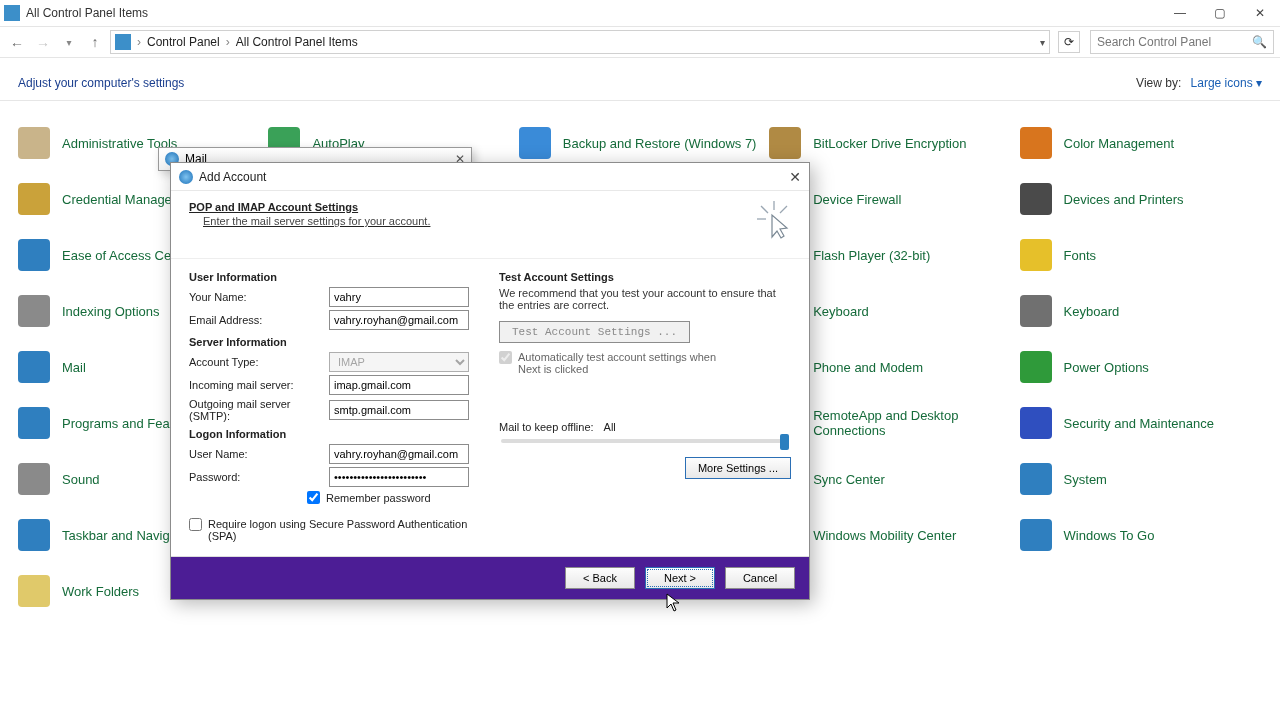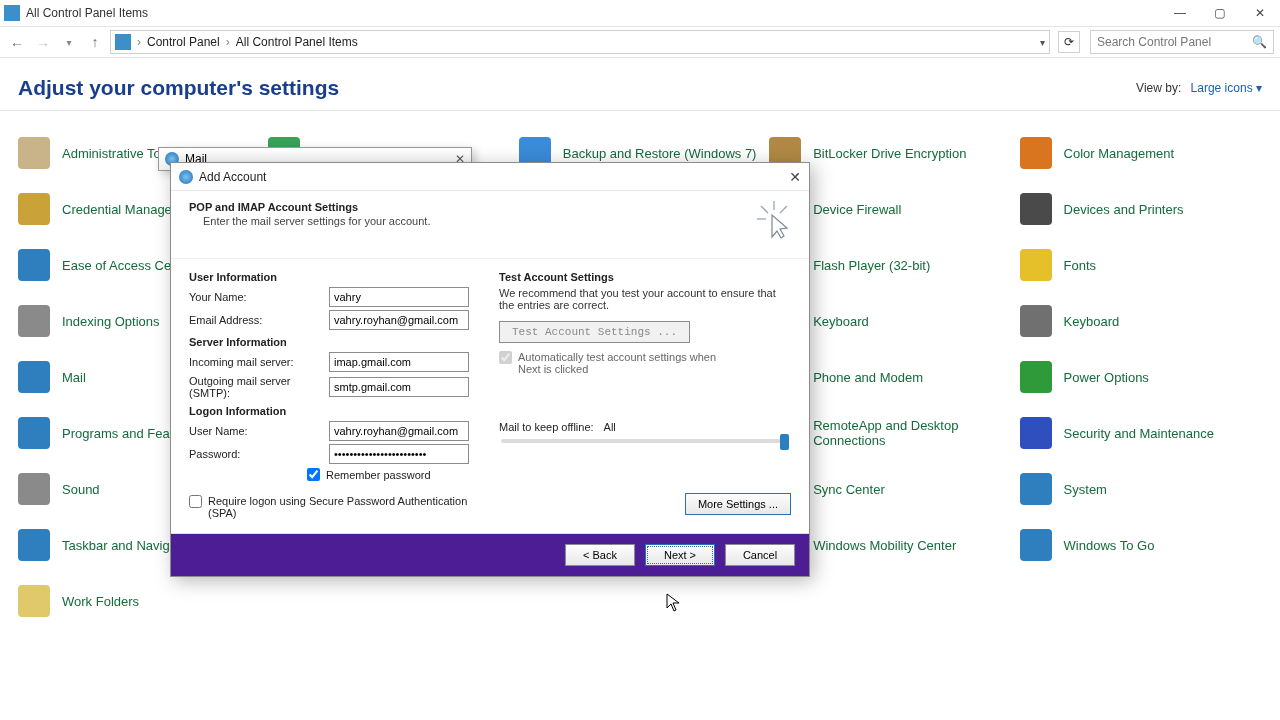--- a/index.html
+++ b/index.html
@@ -18,40 +18,40 @@
   .addr-icon { width:16px; height:16px; background:#3c8fc9; display:inline-block; }
   .crumb { color:#222; }
   .crumb.sep { color:#888; }
   .addr-right { margin-left:auto; display:flex; align-items:center; gap:4px; color:#555; }
   .refresh-btn { width:22px; height:22px; border:1px solid #d0d0d0; display:flex; align-items:center; justify-content:center; margin-left:4px; font-size:12px; }
   .searchbox { width:184px; height:24px; border:1px solid #d0d0d0; margin-left:6px; display:flex; align-items:center; padding:0 6px; color:#777; font-size:12px; position:relative; }
   .searchbox .mag { position:absolute; right:6px; color:#555; }
 
   
   .header-row { display:flex; justify-content:space-between; align-items:center; padding:18px 18px 10px 18px; }
-  .header-row h1 { font-size:21px; font-weight:700; color:#1a3e8e; }
+  .header-row h1 { font-size:12px; font-weight:400; color:#1a3e8e; }
   .viewby { font-size:12px; color:#333; }
   .viewby a { color:#1a5fb4; text-decoration:none; margin-left:6px; }
   .hr { height:1px; background:#e6e6e6; margin:0 0 26px 0; }
 
   
   .cp-grid { display:grid; grid-template-columns: repeat(5, 1fr); column-gap:8px; row-gap:24px; padding:0 18px; }
   .cp-item { display:flex; align-items:center; gap:12px; font-size:13px; color:#156b3a; }
   .cp-item .ic { width:32px; height:32px; flex:none; border-radius:4px; display:flex; align-items:center; justify-content:center; font-size:18px; color:#fff; }
 
   
   .mail-dlg { position:absolute; left:158px; top:147px; width:314px; height:24px; background:linear-gradient(#fff,#f3f3f3); border:1px solid #9a9a9a; box-shadow:3px 3px 10px rgba(0,0,0,.2); display:flex; align-items:center; font-size:12px; padding:0 6px; gap:6px; }
   .mail-dlg .close { margin-left:auto; color:#555; }
 
   
   .dlg { position:absolute; left:170px; top:162px; width:640px; background:#fff; border:1px solid #8c8c8c; box-shadow:4px 4px 18px rgba(0,0,0,.28); font-size:11px; color:#222; }
   .dlg-title { height:28px; display:flex; align-items:center; padding:0 8px; font-size:12px; border-bottom:1px solid #e8e8e8; }
   .dlg-title .globe { width:14px; height:14px; border-radius:50%; background:radial-gradient(#7fc3f0,#1b70b8); margin-right:6px; }
   .dlg-title .x { margin-left:auto; color:#444; font-size:14px; }
-  .dlg-head { padding:10px 18px 12px 18px; display:flex; }
+  .dlg-head { padding:10px 18px 12px 18px; display:flex;text-decoration:underline; }
   .dlg-head .txt b { font-size:11px; }
   .dlg-head .txt div { font-size:11px; color:#444; margin-left:14px; margin-top:2px; }
   .dlg-head .cursor { margin-left:auto; font-size:30px; color:#9aa6b2; }
   .dlg-body { display:flex; padding:6px 18px 10px 18px; gap:18px; border-top:1px solid #eee; }
   .col { flex:1; }
   .sec { font-weight:600; margin:6px 0 4px 0; }
   .row { display:flex; align-items:center; margin:3px 0; }
   .row label { width:140px; font-size:11px; }
   .row input[type=text], .row input[type=password], .row select {
     width:140px; height:20px; border:1px solid #8c8c8c; font-size:11px; padding:0 4px; background:#fff;
@@ -59,21 +59,21 @@
   .row select { background:#f2f2f2; }
   .chk { display:flex; align-items:center; gap:6px; margin:4px 0; font-size:11px; }
   .chk input { width:13px; height:13px; }
   .btn { height:22px; border:1px solid #8c8c8c; background:linear-gradient(#fdfdfd,#e8e8e8); font-size:11px; padding:0 12px; display:inline-flex; align-items:center; }
   .btn.disabled { color:#8a8a8a; background:#f1f1f1;font-family:Liberation Mono, monospace; }
   .btn.focus { border:1px solid #2b6fb5; outline:1px dotted #2b6fb5; outline-offset:-3px; }
   .test-note { font-size:11px; color:#333; margin-bottom:10px; }
   .slider-row { display:flex; align-items:center; gap:10px; margin-top:46px; font-size:11px; }
   .slider { position:relative; flex:1; height:4px; background:#dcdcdc; border-radius:2px; }
   .slider .thumb { position:absolute; right:0; top:-5px; width:9px; height:16px; background:#2b7fbf; border-radius:2px; }
-  .more-row { display:flex; justify-content:flex-end; margin-top:50px; }
+  .more-row { display:flex; justify-content:flex-end; margin-top:14px; }
   .dlg-foot { border-top:1px solid #ddd; padding:10px 14px; display:flex; justify-content:flex-end; gap:10px; background:#4c1d95; }
   .dlg-foot .btn { width:70px; justify-content:center; }
 
   .cursor-img { position:absolute; left:666px; top:593px; font-size:14px; color:#000; pointer-events:none; }
 </style>
 </head>
 <body>
 
 <div class="titlebar">
   <span class="icon"></span>
@@ -319,20 +319,24 @@
           <label>Your Name:</label>
         <input type="text" value="vahry" style="">
         </div>
       <div class="row">
           <label>Email Address:</label>
         <input type="text" value="vahry.royhan@gmail.com" style="">
         </div>
 
       <div class="sec">Server Information</div>
       <div class="row">
+          <label>Account Type:</label>
+        <select disabled=""><option>IMAP</option></select>
+        </div>
+      <div class="row">
           <label>Incoming mail server:</label>
         <input type="text" value="imap.gmail.com" style="">
         </div>
       <div class="row">
           <label>Outgoing mail server (SMTP):</label>
         <input type="text" value="smtp.gmail.com" style="">
         </div>
 
       <div class="sec">Logon Information</div>
       <div class="row">

